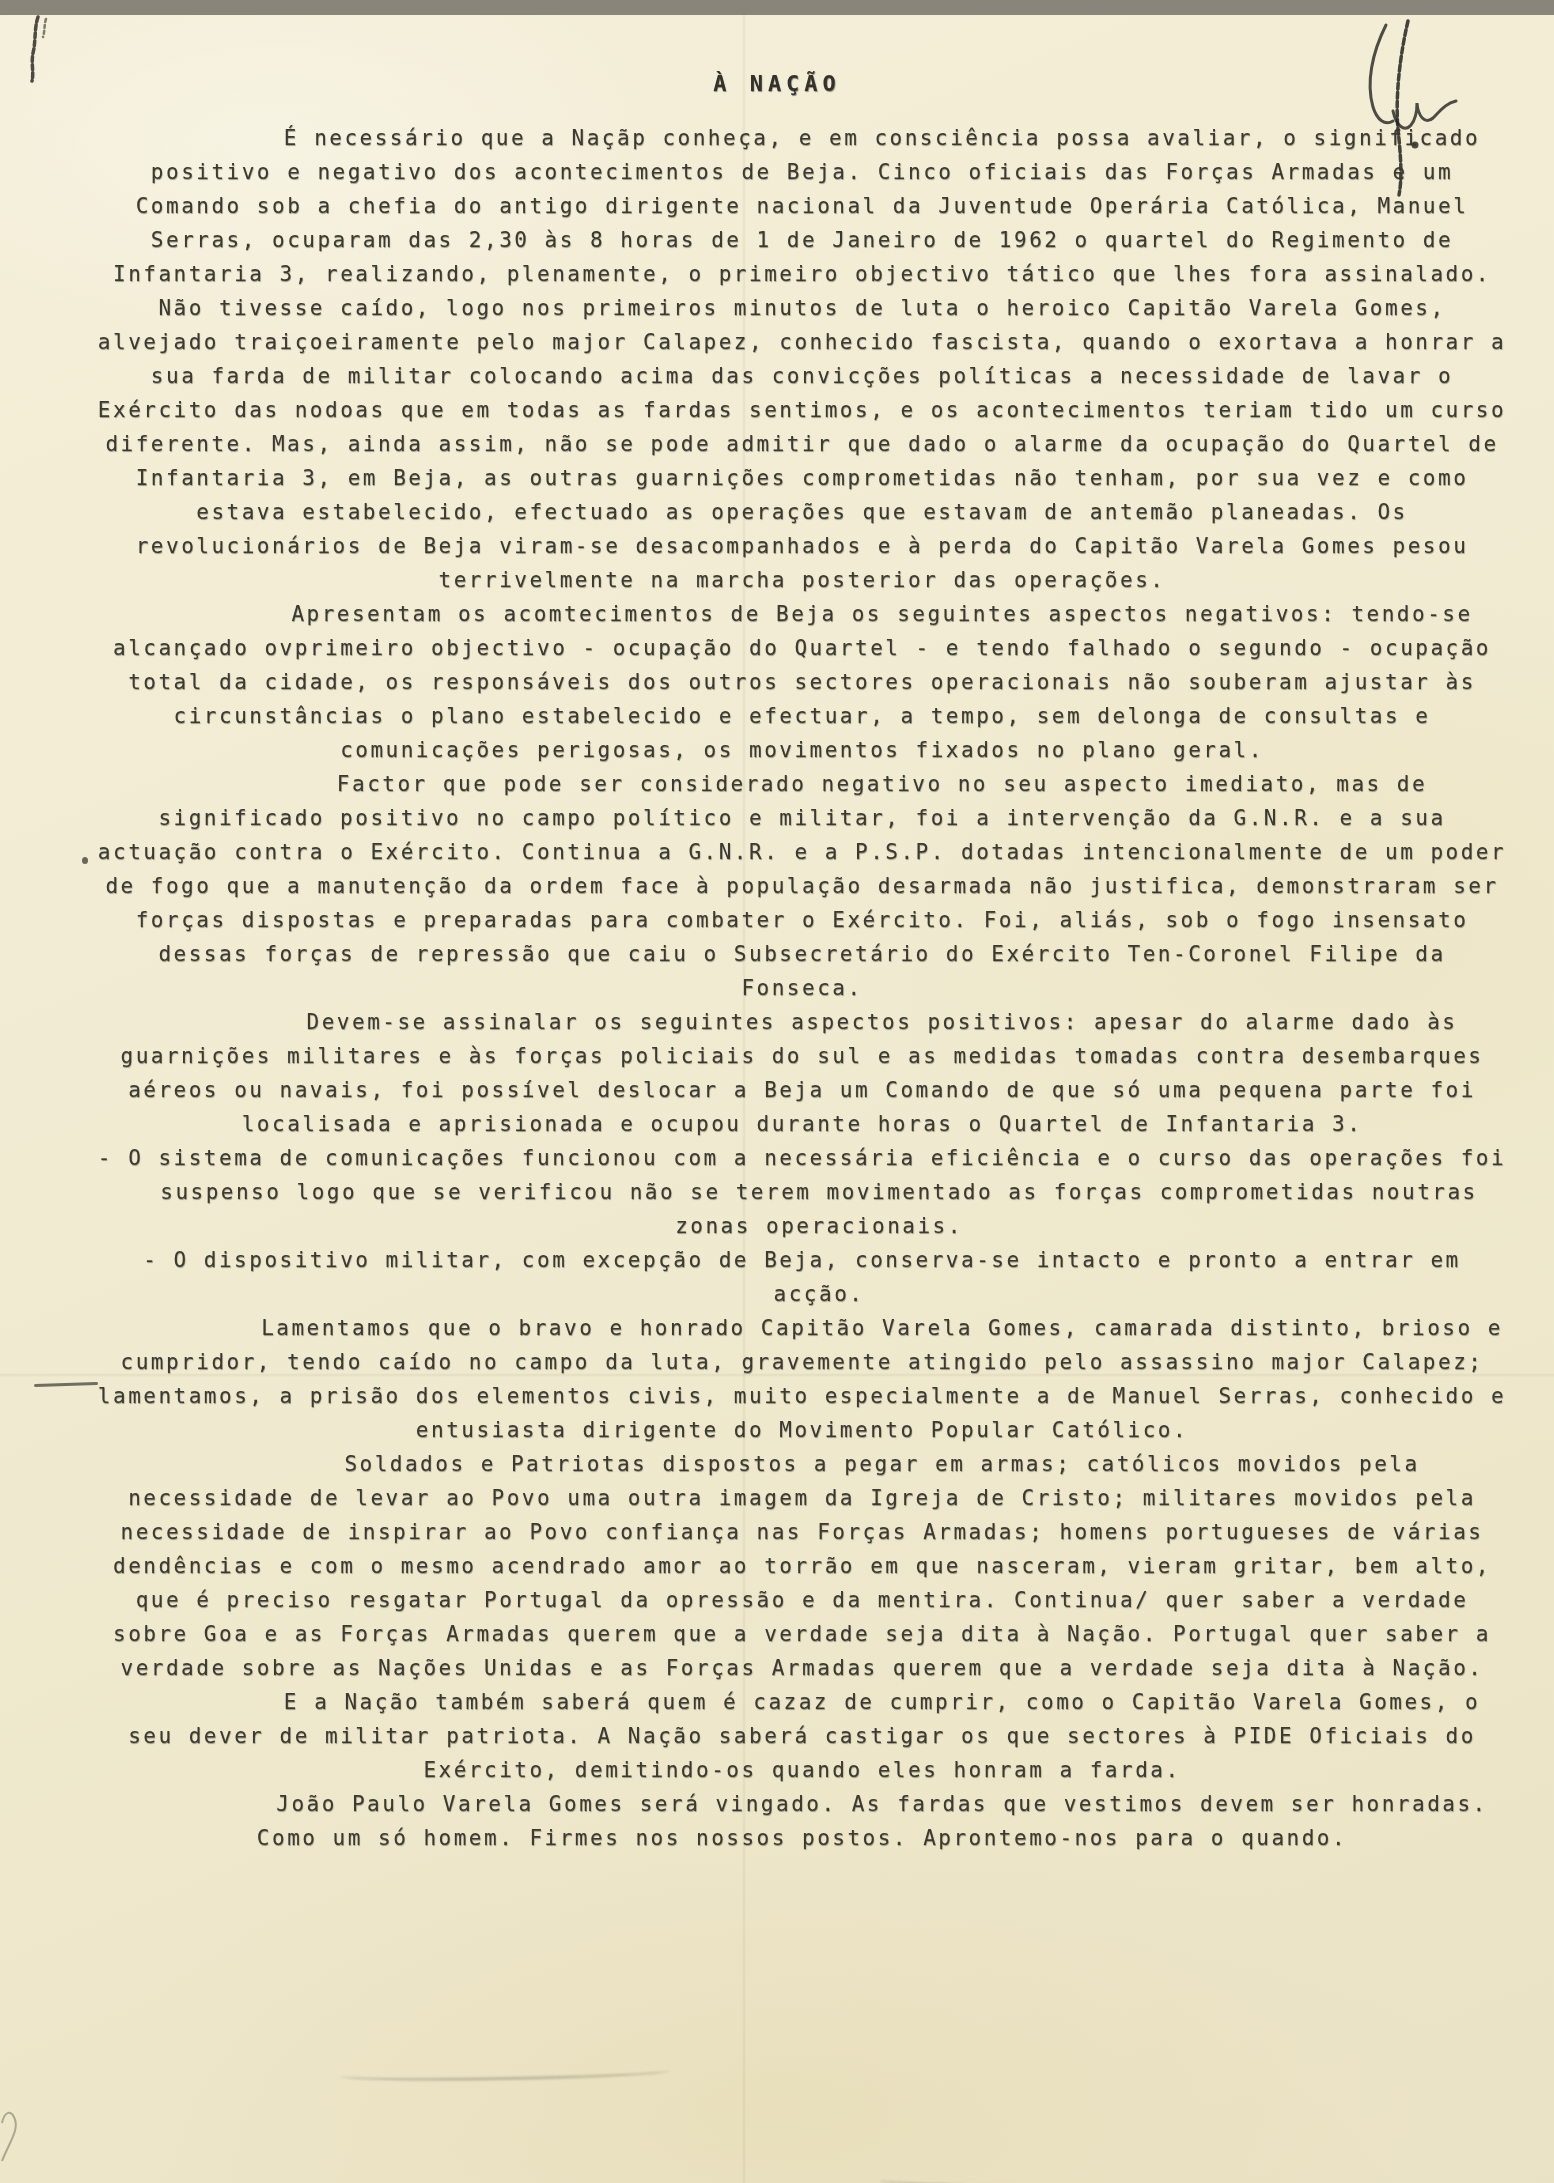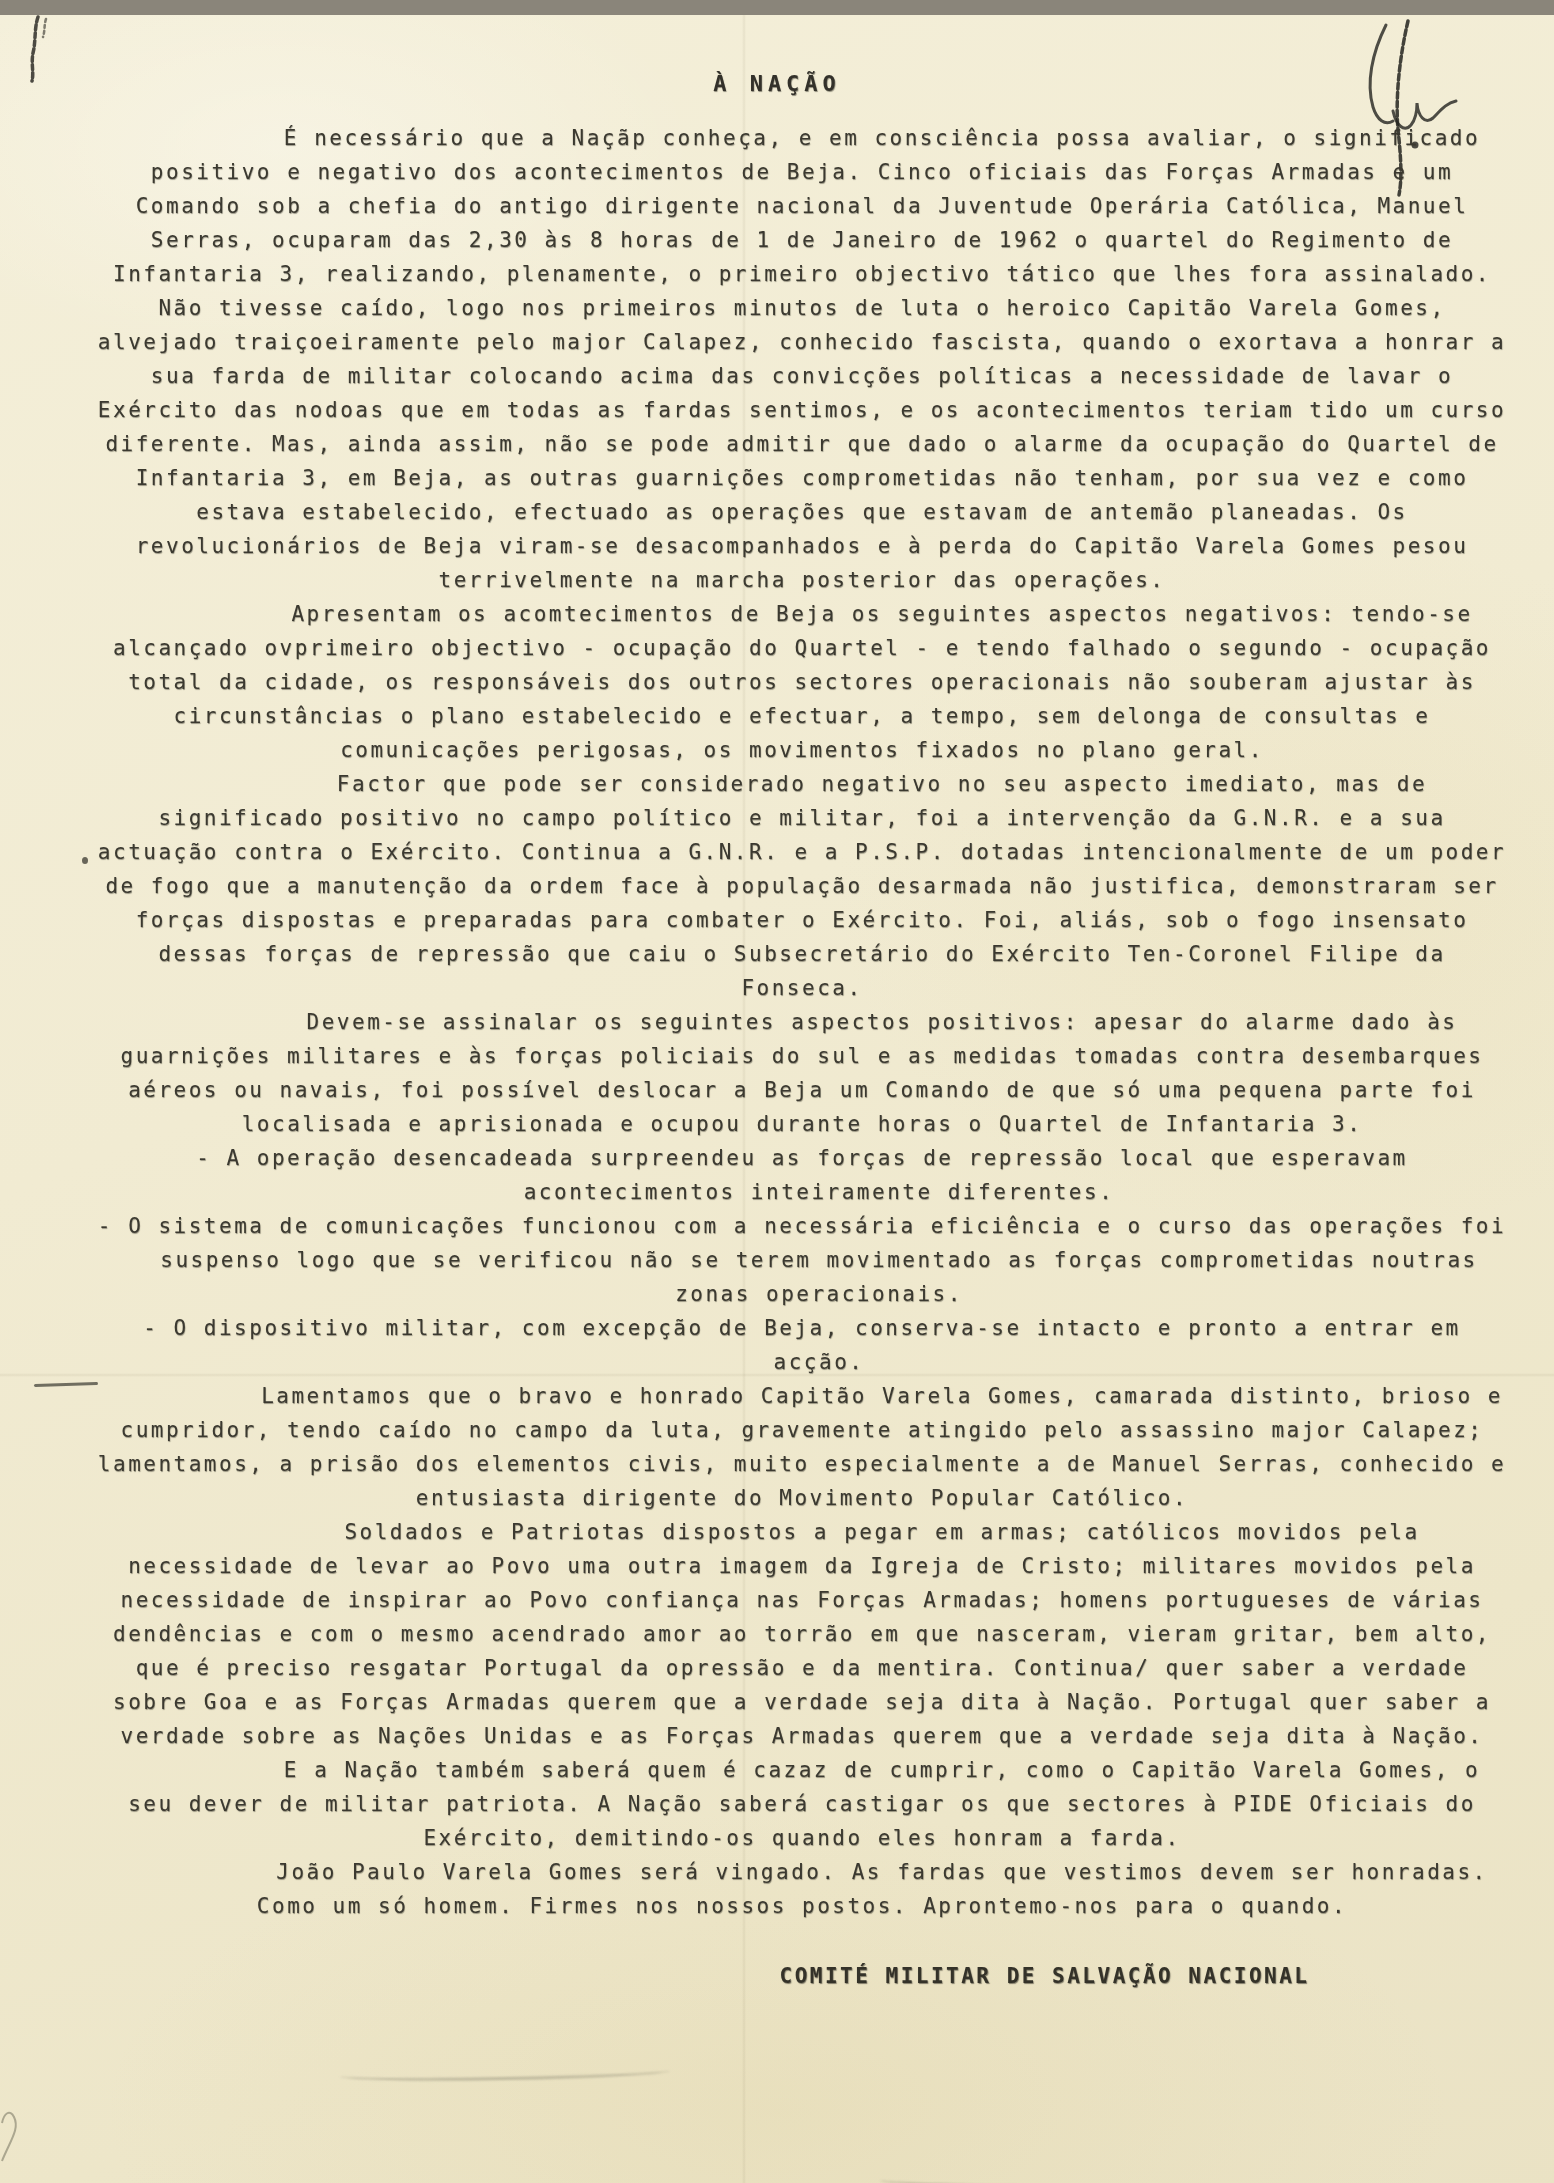--- a/index.html
+++ b/index.html
@@ -129,29 +129,27 @@
     <circle cx="63" cy="130" r="3.5" fill="#23231f" opacity="0.8"></circle>
   </svg>
 
   <h1 class="title">À NAÇÃO</h1>
 
   <div class="doc-body">
     <p class="para ind">É necessário que a Naçãp conheça, e em consciência possa avaliar, o significado positivo e negativo dos acontecimentos de Beja. Cinco oficiais das Forças Armadas e um Comando sob a chefia do antigo dirigente nacional da Juventude Operária Católica, Manuel Serras, ocuparam das 2,30 às 8 horas de 1 de Janeiro de 1962 o quartel do Regimento de Infantaria 3, realizando, plenamente, o primeiro objectivo tático que lhes fora assinalado. Não tivesse caído, logo nos primeiros minutos de luta o heroico Capitão Varela Gomes, alvejado traiçoeiramente pelo major Calapez, conhecido fascista, quando o exortava a honrar a sua farda de militar colocando acima das convicções políticas a necessidade de lavar o Exército das nodoas que em todas as fardas sentimos, e os acontecimentos teriam tido um curso diferente. Mas, ainda assim, não se pode admitir que dado o alarme da ocupação do Quartel de Infantaria 3, em Beja, as outras guarnições comprometidas não tenham, por sua vez e como estava estabelecido, efectuado as operações que estavam de antemão planeadas. Os revolucionários de Beja viram-se desacompanhados e à perda do Capitão Varela Gomes pesou terrivelmente na marcha posterior das operações.</p>
     <p class="para ind">Apresentam os acomtecimentos de Beja os seguintes aspectos negativos: tendo-se alcançado ovprimeiro objectivo - ocupação do Quartel - e tendo falhado o segundo - ocupação total da cidade, os responsáveis dos outros sectores operacionais não souberam ajustar às circunstâncias o plano estabelecido e efectuar, a tempo, sem delonga de consultas e comunicações perigosas, os movimentos fixados no plano geral.</p>
     <p class="para ind">Factor que pode ser considerado negativo no seu aspecto imediato, mas de significado positivo no campo político e militar, foi a intervenção da G.N.R. e a sua actuação contra o Exército. Continua a G.N.R. e a P.S.P. dotadas intencionalmente de um poder de fogo que a manutenção da ordem face à população desarmada não justifica, demonstraram ser forças dispostas e preparadas para combater o Exército. Foi, aliás, sob o fogo insensato dessas forças de repressão que caiu o Subsecretário do Exército Ten-Coronel Filipe da Fonseca.</p>
     <p class="para ind">Devem-se assinalar os seguintes aspectos positivos: apesar do alarme dado às guarnições militares e às forças policiais do sul e as medidas tomadas contra desembarques aéreos ou navais, foi possível deslocar a Beja um Comando de que só uma pequena parte foi localisada e aprisionada e ocupou durante horas o Quartel de Infantaria 3.</p>
-    <p class="para bullet">- A operação desencadeada surpreendeu as forças de repressão local que esperavam acontecimentos inteiramente diferentes.</p>
     <p class="para bullet">- O sistema de comunicações funcionou com a necessária eficiência e o curso das operações foi suspenso logo que se verificou não se terem movimentado as forças comprometidas noutras zonas operacionais.</p>
     <p class="para bullet">- O dispositivo militar, com excepção de Beja, conserva-se intacto e pronto a entrar em acção.</p>
     <p class="para ind">Lamentamos que o bravo e honrado Capitão Varela Gomes, camarada distinto, brioso e cumpridor, tendo caído no campo da luta, gravemente atingido pelo assassino major Calapez; lamentamos, a prisão dos elementos civis, muito especialmente a de Manuel Serras, conhecido e entusiasta dirigente do Movimento Popular Católico.</p>
     <p class="para ind">Soldados e Patriotas dispostos a pegar em armas; católicos movidos pela necessidade de levar ao Povo uma outra imagem da Igreja de Cristo; militares movidos pela necessidade de inspirar ao Povo confiança nas Forças Armadas; homens portugueses de várias dendências e com o mesmo acendrado amor ao torrão em que nasceram, vieram gritar, bem alto, que é preciso resgatar Portugal da opressão e da mentira. Continua/ quer saber a verdade sobre Goa e as Forças Armadas querem que a verdade seja dita à Nação. Portugal quer saber a verdade sobre as Nações Unidas e as Forças Armadas querem que a verdade seja dita à Nação.</p>
     <p class="para ind">E a Nação também saberá quem é cazaz de cumprir, como o Capitão Varela Gomes, o seu dever de militar patriota. A Nação saberá castigar os que sectores à PIDE Oficiais do Exército, demitindo-os quando eles honram a farda.</p>
     <p class="para ind">João Paulo Varela Gomes será vingado. As fardas que vestimos devem ser honradas. Como um só homem. Firmes nos nossos postos. Aprontemo-nos para o quando.</p>
 
-    <div class="signature">COMITÉ MILITAR DE SALVAÇÃO NACIONAL</div>
   </div>
 
   <div class="ink-dot"></div>
   <div class="margin-dash"></div>
 
   <svg class="corner-squiggle" width="60" height="70" viewBox="0 0 60 70">
     <path d="M2,60 C10,40 20,28 14,16 C10,8 4,12 2,22" fill="none" stroke="#6a6756" stroke-width="2" opacity="0.5"></path>
   </svg>
 
   <div class="smudge-a"></div>

